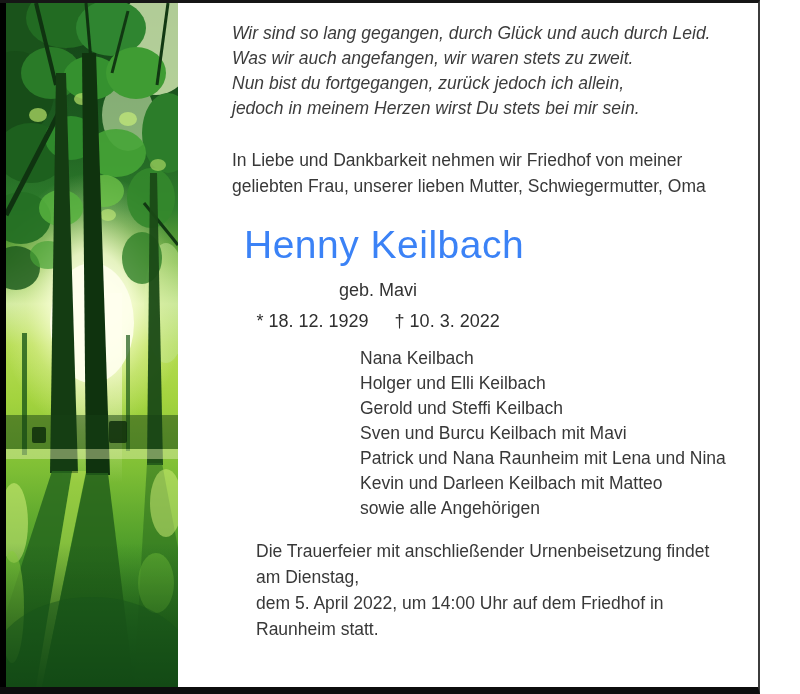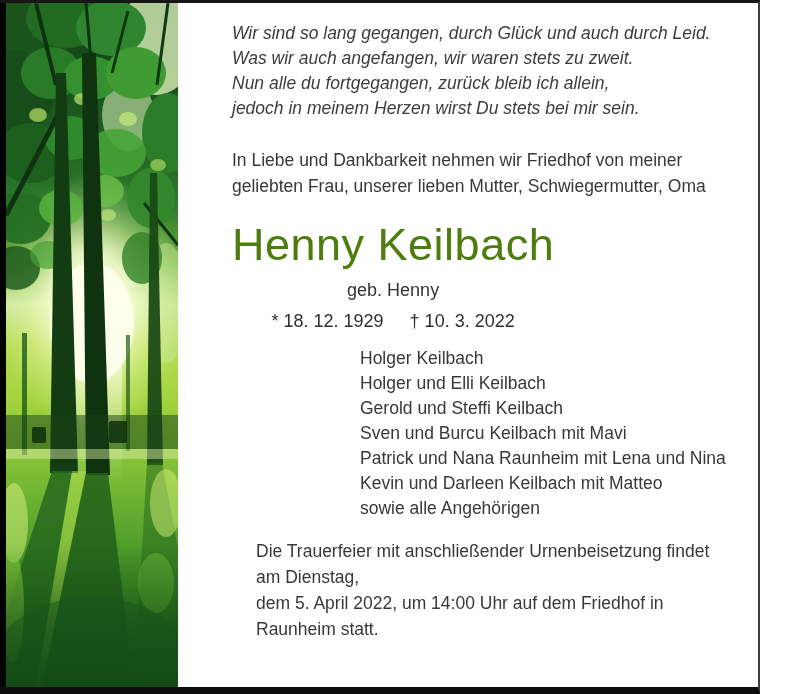--- a/index.html
+++ b/index.html
@@ -24,22 +24,22 @@
     position:absolute;left:6px;top:0;
     width:172px;height:684px;display:block;
   }
   .content{
     position:absolute;left:232px;top:0;right:24px;
   }
   .poem{margin-top:18px;font-style:italic;font-size:17.5px;line-height:25px;color:#3c3c3c;}
   .intro{margin-top:26px;font-size:17.5px;line-height:26px;}
   .name-block{display:inline-block;text-align:center;margin-top:22px;}
   .deceased-name{
-    font-size:45px;line-height:48px;font-weight:400;
-    letter-spacing:0.5px;color:#4d7c0f;white-space:nowrap;
+    font-size:39px;line-height:48px;font-weight:400;
+    letter-spacing:0.5px;color:#3b82f6;white-space:nowrap;margin-left:12px;
   }
   .maiden{margin-top:11px;font-size:18px;color:#333;}
   .dates{margin-top:10px;font-size:18px;color:#2f2f2f;}
   .dates .death{margin-left:26px;text-align:right;}
   .mourners{margin-left:128px;margin-top:14px;font-size:17.5px;line-height:25px;}
   .address{margin-top:32px;font-size:17.5px;}
   .funeral{margin-top:17px;font-size:17.5px;line-height:26px;margin-left:24px;}
 </style>
 </head>
 <body>
@@ -145,41 +145,41 @@
       <rect x="0" y="540" width="172" height="144" fill="url(#bottomShade)"></rect>
       <ellipse cx="86" cy="662" rx="100" ry="68" fill="#17541a" opacity="0.5"></ellipse>
     </svg>
   </div>
 
   <div class="content">
 
     <div class="poem">
       <div>Wir sind so lang gegangen, durch Glück und auch durch Leid.</div>
       <div>Was wir auch angefangen, wir waren stets zu zweit.</div>
-      <div>Nun alle du fortgegangen, zurück bleib ich allein,</div>
+      <div>Nun bist du fortgegangen, zurück jedoch ich allein,</div>
       <div>jedoch in meinem Herzen wirst Du stets bei mir sein.</div>
     </div>
 
     <div class="intro">
       <div>In Liebe und Dankbarkeit nehmen wir Friedhof von meiner</div>
       <div>geliebten Frau, unserer lieben Mutter, Schwiegermutter, Oma</div>
     </div>
 
     <div>
       <div class="name-block">
         <div class="deceased-name">Henny Keilbach</div>
-        <div class="maiden">geb. Henny</div>
+        <div class="maiden">geb. Mavi</div>
         <div class="dates">
           <span class="birth">* 18. 12. 1929</span><span class="death">† 10. 3. 2022</span>
         </div>
       </div>
     </div>
 
     <div class="mourners">
-      <div>Holger Keilbach</div>
+      <div>Nana Keilbach</div>
       <div>Holger und Elli Keilbach</div>
       <div>Gerold und Steffi Keilbach</div>
       <div>Sven und Burcu Keilbach mit Mavi</div>
       <div>Patrick und Nana Raunheim mit Lena und Nina</div>
       <div>Kevin und Darleen Keilbach mit Matteo</div>
       <div>sowie alle Angehörigen</div>
     </div>
 
 
     <div class="funeral">

